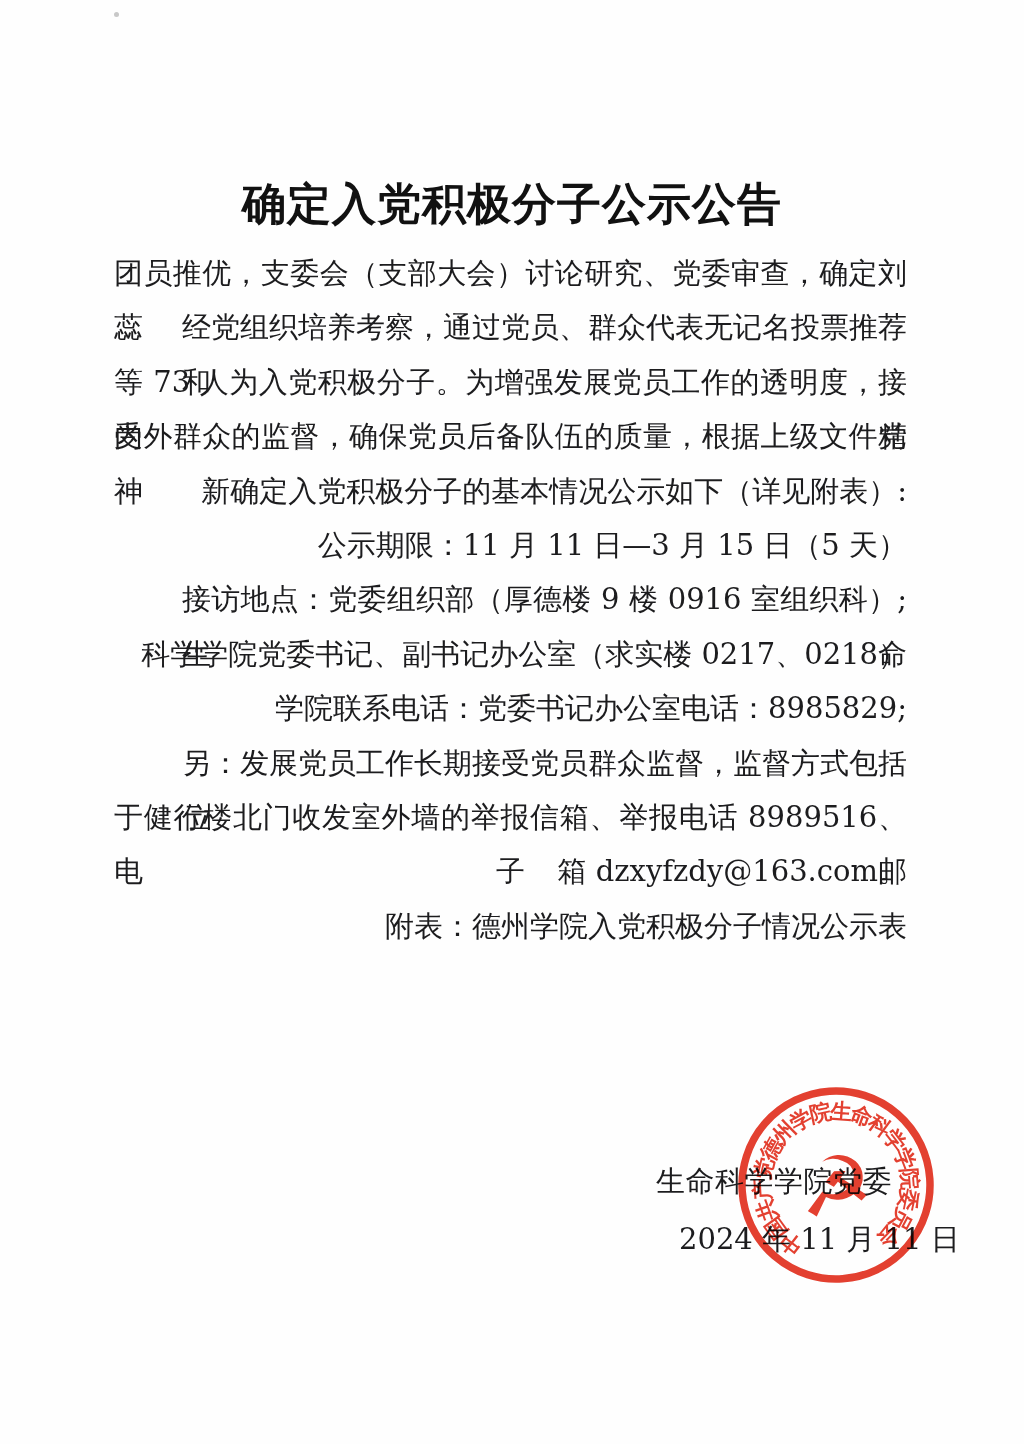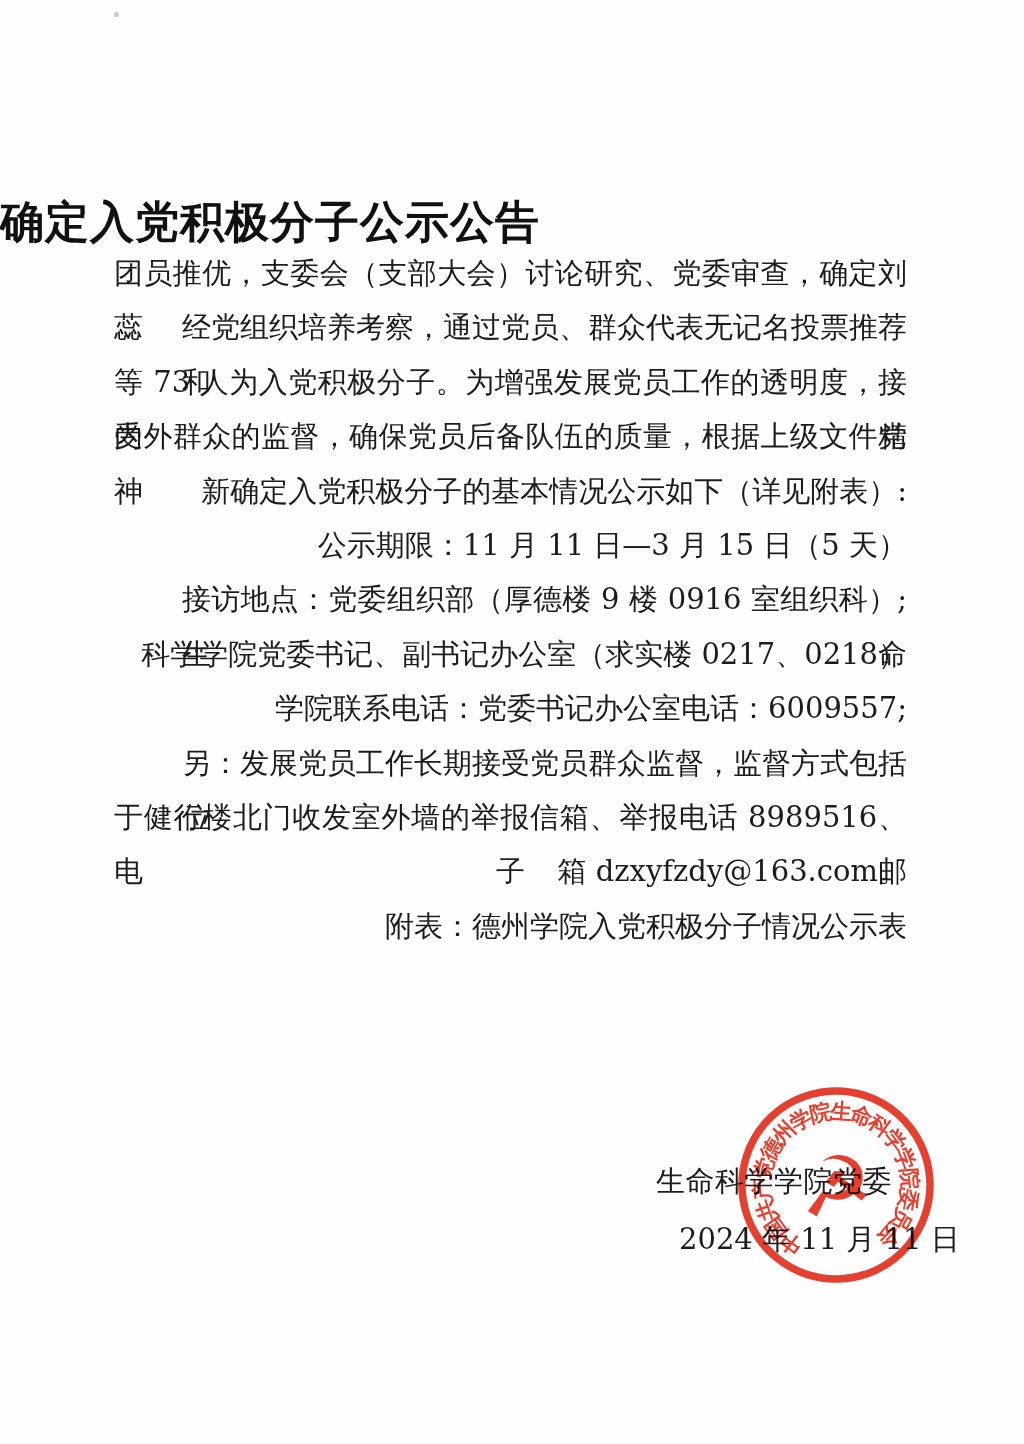--- a/index.html
+++ b/index.html
@@ -10,22 +10,22 @@
     background:#fefefe;
     overflow:hidden;
     font-family:"DejaVu Serif","Liberation Serif",serif;
     color:#1c1c1e;
   }
   .speck{
     position:absolute;left:114px;top:12px;width:5px;height:5px;
     background:#9a9a9a;opacity:.55;border-radius:50%;
   }
   .doc-title{
-    position:absolute;left:0;top:164px;width:100%;
-    text-align:left;
+    position:absolute;left:0;top:146px;width:100%;
+    text-align:center;
     font-size:44px;font-weight:900;letter-spacing:1px;
     color:#111;
   }
   .body-text{
     position:absolute;left:114px;top:246px;width:793px;
     font-size:29px;
   }
   .body-text .line{
     line-height:54.4px;height:54.4px;
     box-sizing:border-box;
@@ -76,21 +76,21 @@
 
   <div class="body-text">
       <div class="line fill" style="padding-left: 0px;">团员推优，支委会（支部大会）讨论研究、党委审查，确定刘蕊</div>
       <div class="line fill" style="padding-left: 68px;">经党组织培养考察，通过党员、群众代表无记名投票推荐和</div>
       <div class="line fill" style="padding-left: 0px;">等 73 人为入党积极分子。为增强发展党员工作的透明度，接受党</div>
       <div class="line fill" style="padding-left: 0px;">内外群众的监督，确保党员后备队伍的质量，根据上级文件精神</div>
       <div class="line" style="padding-left: 0px;">新确定入党积极分子的基本情况公示如下（详见附表）:</div>
       <div class="line" style="padding-left: 68px;">公示期限：11 月 11 日—3 月 15 日（5 天）</div>
       <div class="line fill" style="padding-left: 68px;">接访地点：党委组织部（厚德楼 9 楼 0916 室组织科）; 生命</div>
       <div class="line" style="padding-left: 0px;">科学学院党委书记、副书记办公室（求实楼 0217、0218）</div>
-      <div class="line" style="padding-left: 68px;">学院联系电话：党委书记办公室电话：6009557;</div>
+      <div class="line" style="padding-left: 68px;">学院联系电话：党委书记办公室电话：8985829;</div>
       <div class="line fill" style="padding-left: 68px;">另：发展党员工作长期接受党员群众监督，监督方式包括位</div>
       <div class="line fill" style="padding-left: 0px;">于健行楼北门收发室外墙的举报信箱、举报电话 8989516、电子邮</div>
       <div class="line" style="padding-left: 0px;">箱 dzxyfzdy@163.com。</div>
       <div class="line" style="padding-left: 68px;">附表：德州学院入党积极分子情况公示表</div>
     </div>
 
   <div class="signature-block">
     <div class="sig-org">生命科学学院党委</div>
     <div class="sig-date">2024 年 11 月 11 日</div>
   </div>

